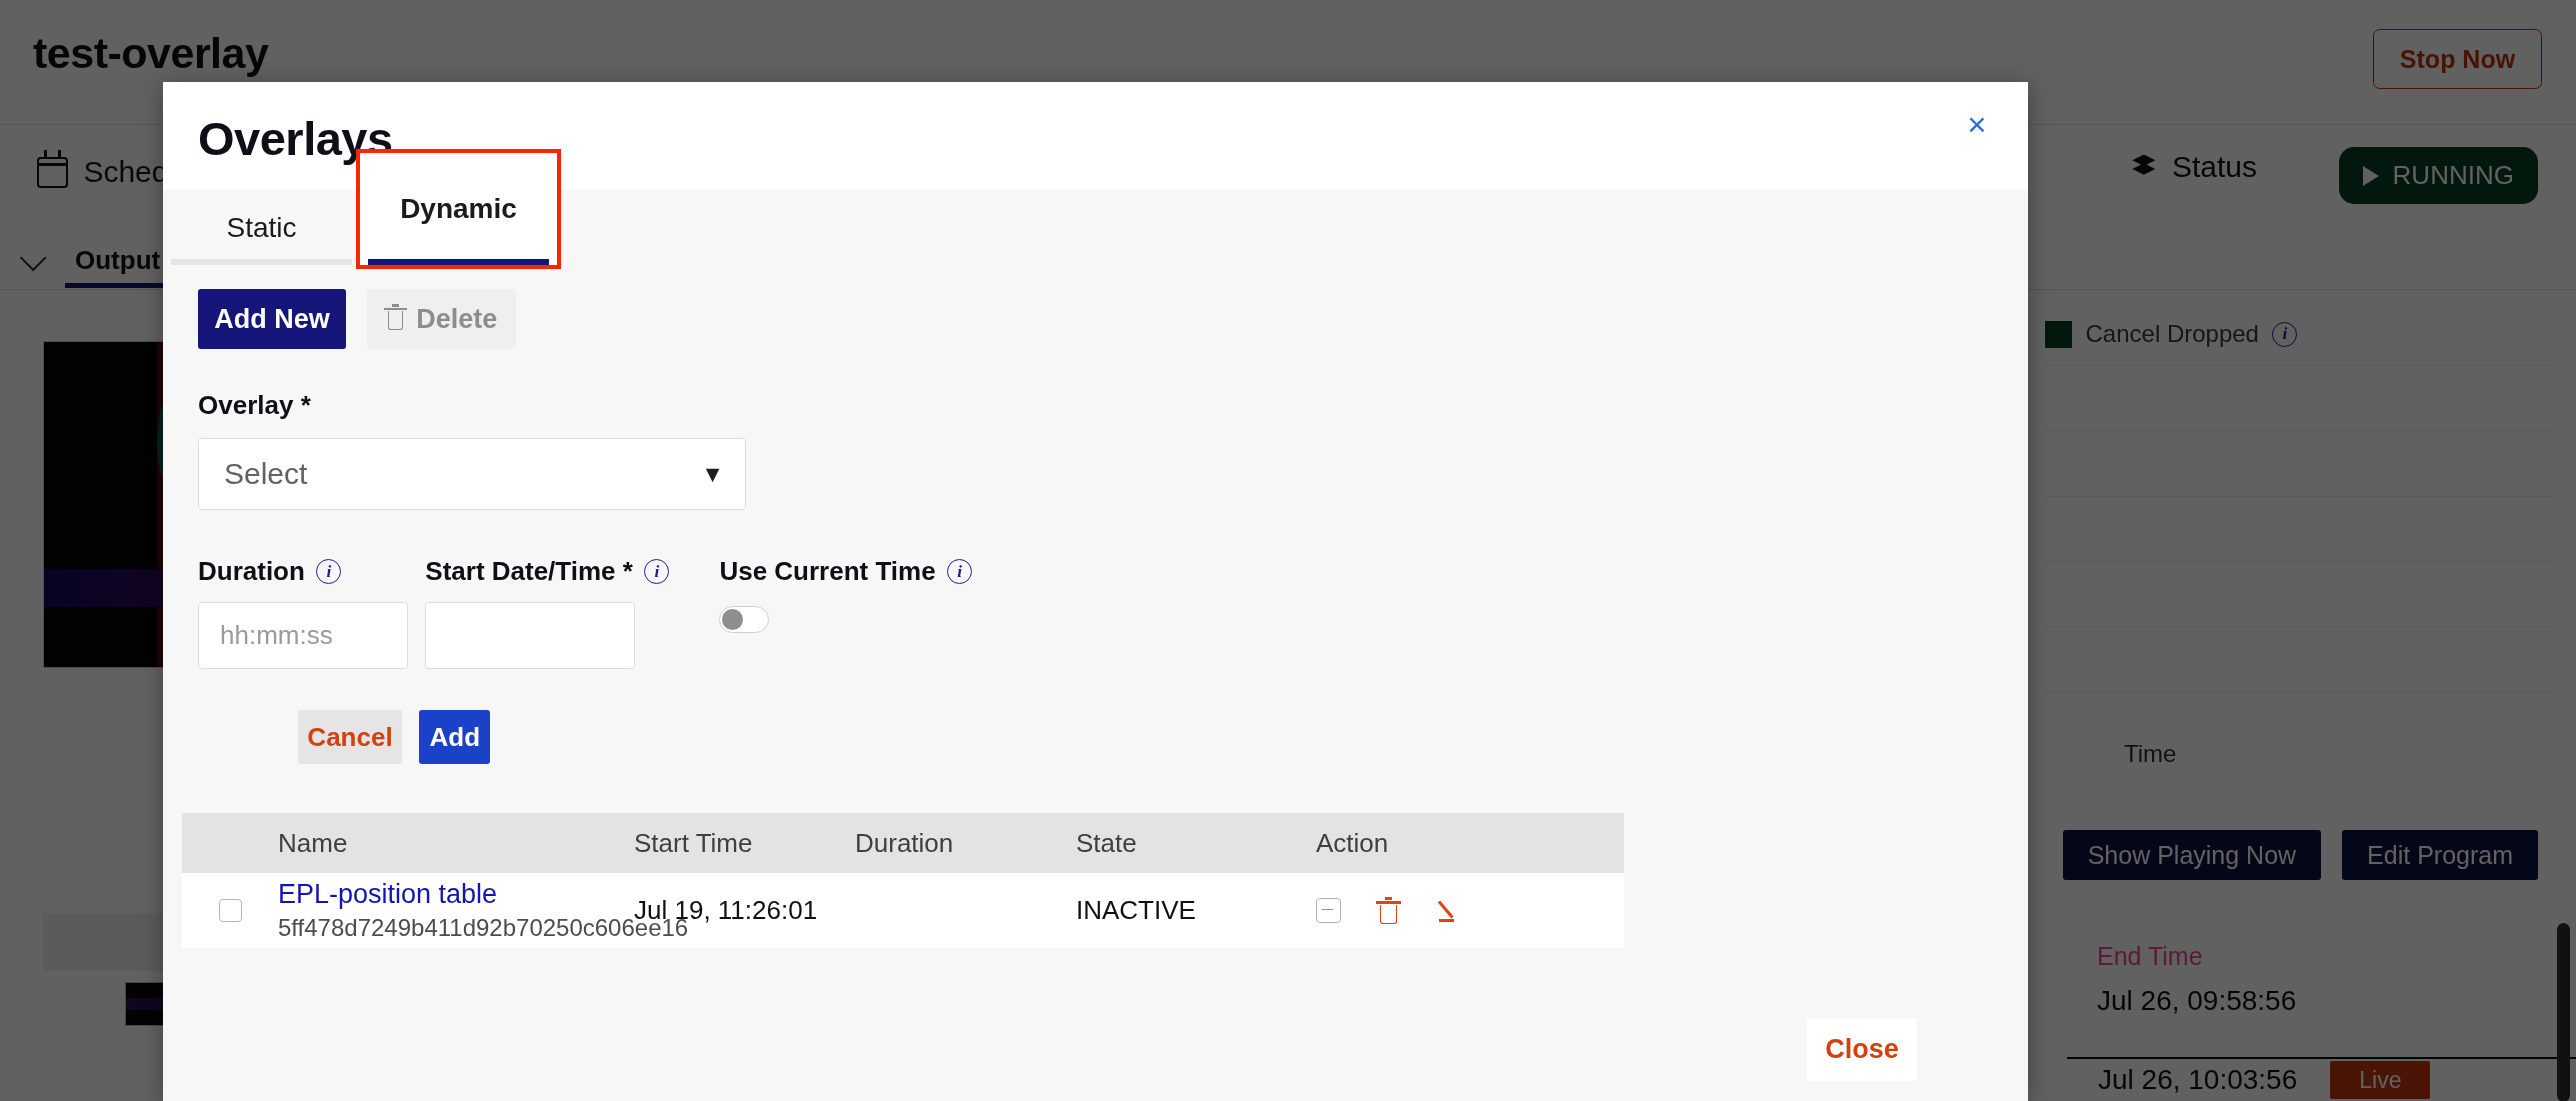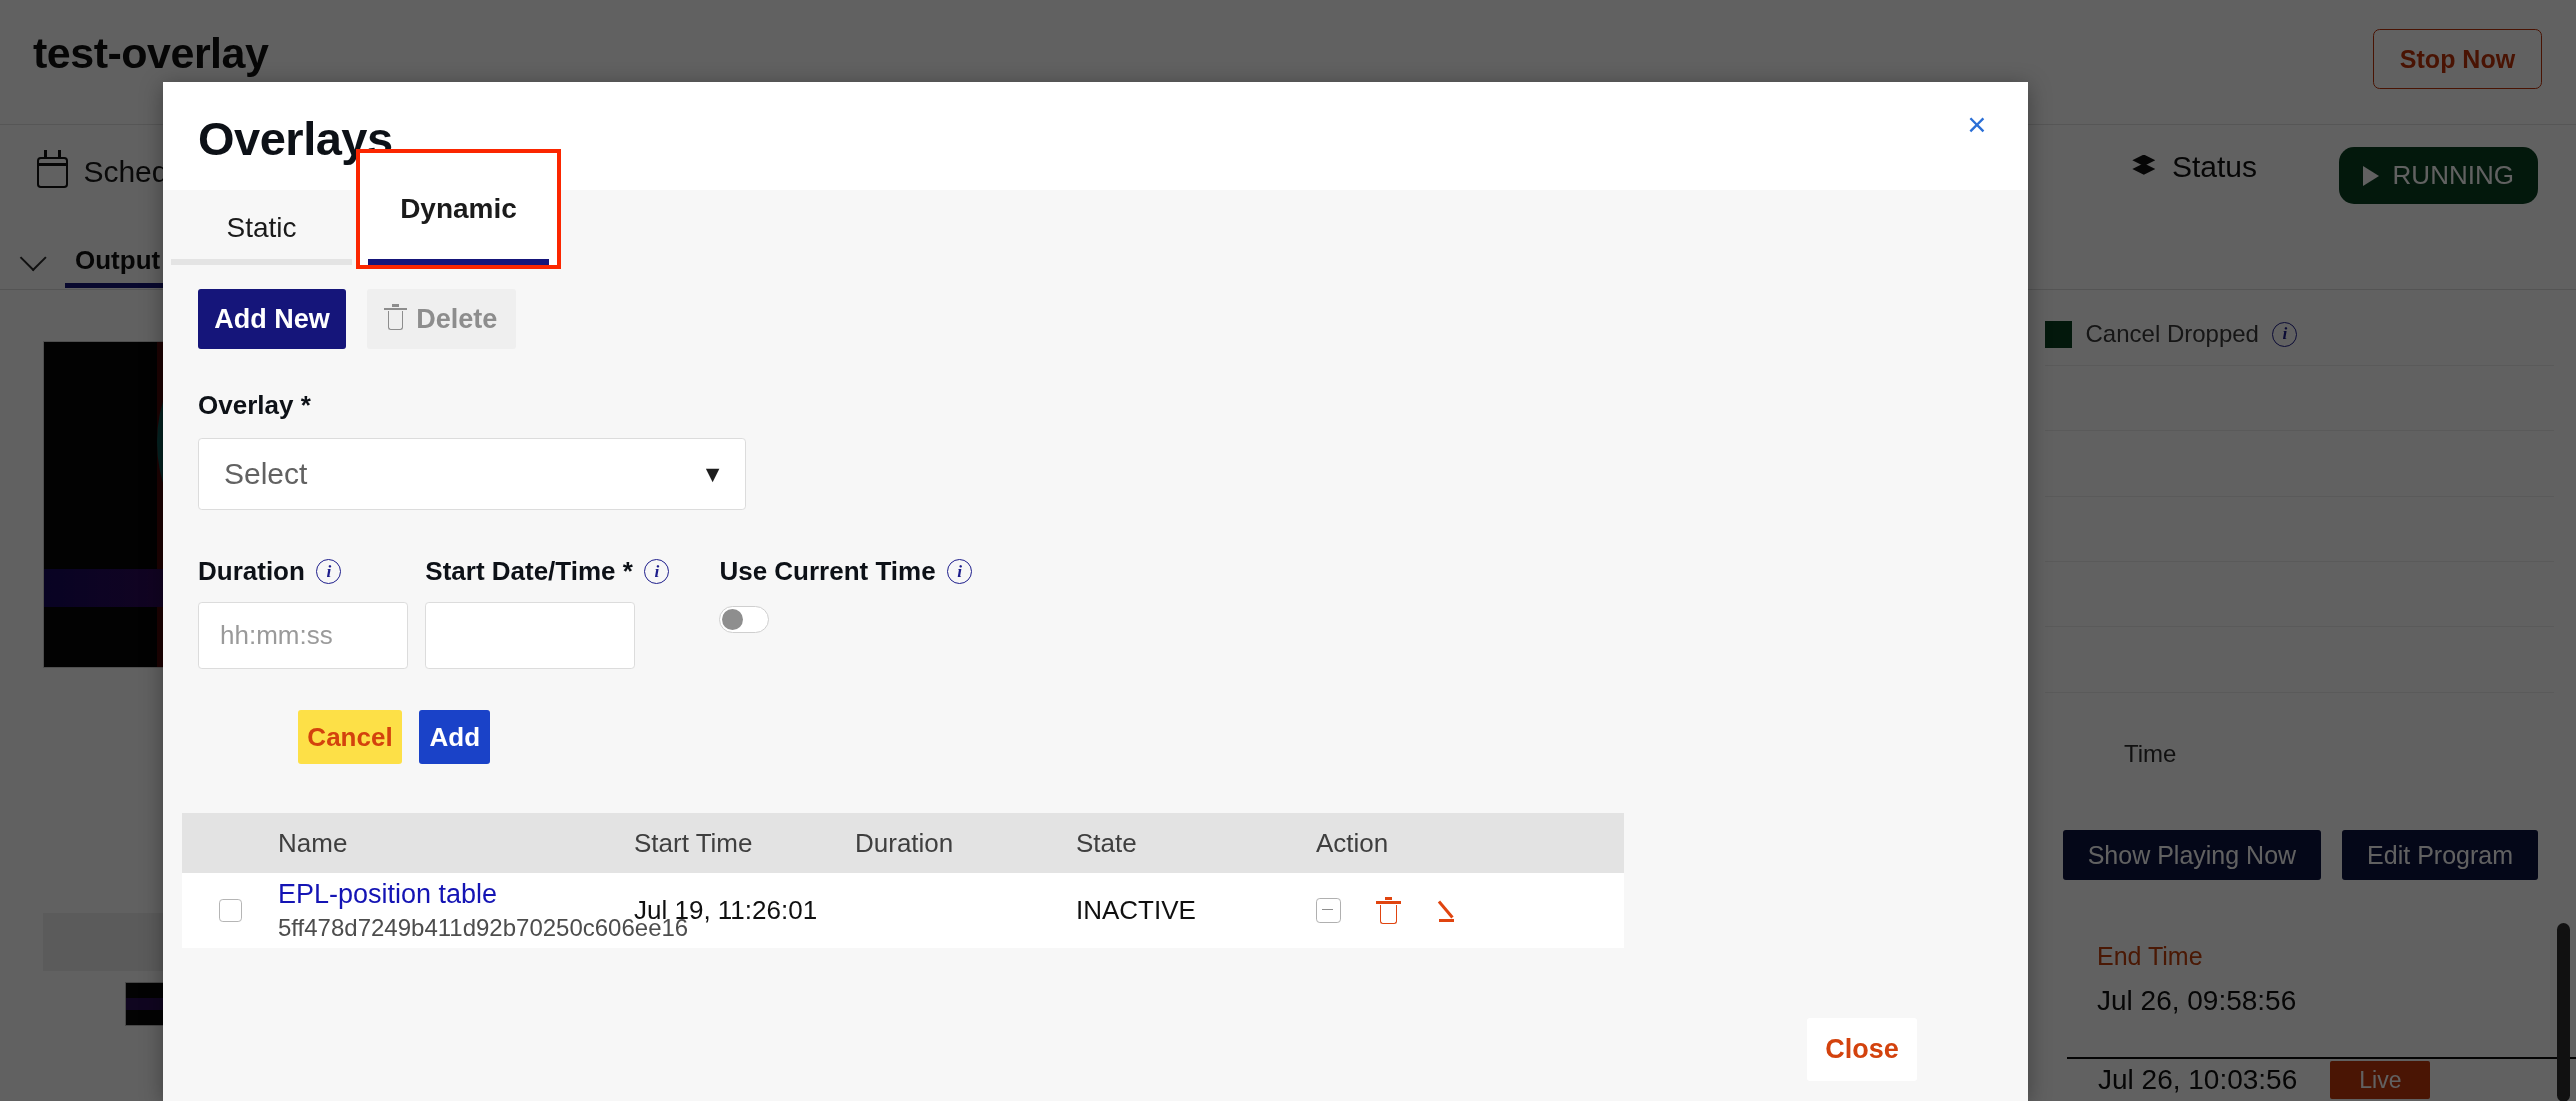--- a/index.html
+++ b/index.html
@@ -151,21 +151,21 @@
     position: absolute; left: 2124px; top: 740px;
     font-size: 24px; color: #2f2f2f;
   }
   .bg-btn-row { position: absolute; right: 38px; top: 830px; display: flex; gap: 21px; }
   .bg-dark-btn {
     height: 50px; background: #0d1340; color: #ffffff;
     font-size: 25px; display: flex; align-items: center; justify-content: center;
     padding: 0 25px; border-radius: 2.9px; white-space: nowrap;
   }
   .endtime-block { position: absolute; left: 2097px; top: 942px; }
-  .endtime-label { font-size: 25px; color: #c2410c; }
+  .endtime-label { font-size: 25px; color: #ec4899; }
   .endtime-val { font-size: 28px; color: #111; margin-top: 13.5px; }
   .live-row {
     position: absolute; left: 2067px; top: 1057px; width: 509px; height: 44px;
     display: flex; align-items: center; gap: 33px;
     border-top: 2.9px solid #0c0c0c;
   }
   .live-time { font-size: 28px; color: #111; margin-left: 31px; }
   .live-badge {
     background: #c2380c; color: #fff; font-size: 23px;
     padding: 5.8px 29px; border-radius: 1.9px;
@@ -269,21 +269,21 @@
     margin-top: 19px; width: 50px; height: 27px; border-radius: 13.5px;
     background: #ffffff; border: 1px solid #cfcfcf; position: relative;
   }
   .toggle .knob {
     position: absolute; left: 1.9px; top: 1.9px; width: 21px; height: 21px;
     border-radius: 50%; background: #8e8e8e;
   }
 
   .action-row { position: absolute; left: 135px; top: 445px; display: flex; gap: 17.3px; }
   .btn-cancel {
-    width: 104px; height: 54px; background: #fde047; color: #d3420d;
+    width: 104px; height: 54px; background: #e5e5e5; color: #d3420d;
     font-size: 26px; font-weight: bold;
     display: flex; align-items: center; justify-content: center; border-radius: 2.9px;
   }
   .btn-add {
     width: 71px; height: 54px; background: #1a42c8; color: #ffffff;
     font-size: 26px; font-weight: bold;
     display: flex; align-items: center; justify-content: center; border-radius: 2.9px;
   }
 
   

